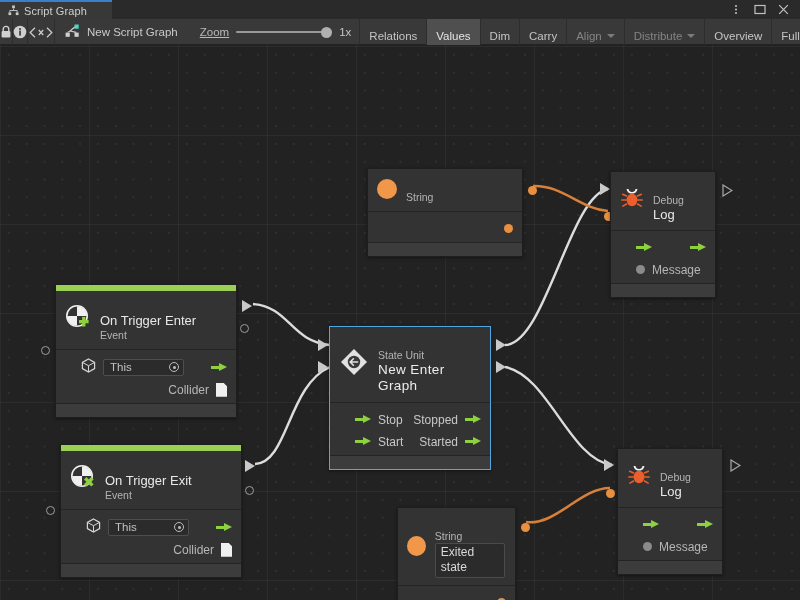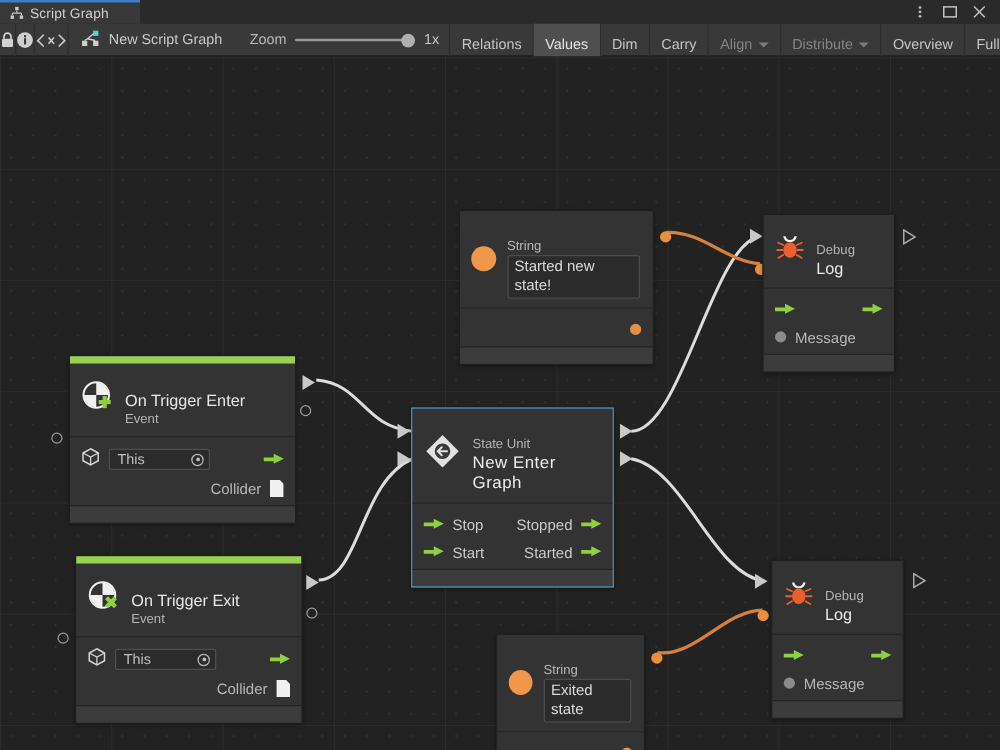--- a/index.html
+++ b/index.html
@@ -50,21 +50,21 @@
     height: 26px;
     white-space: nowrap;
   }
   .tb-cell.icon { width: 30px; padding: 0; }
   .tb-cell.wide { width: 54px; padding: 0; }
   .tb-cell.active { background: #4f4f4f; color: #e4e4e4; }
   .tb-cell.dim { color: #848484; }
   .tb-breadcrumb { display: flex; align-items: center; gap: 7px; padding: 0 10px 0 10px; border-right: none; }
   .tb-breadcrumb .bc-label { font-size: 11.5px; color: #c9c9c9; }
   .zoomwrap { display: flex; align-items: center; gap: 7px; padding: 0 8px 0 12px; border-right: 1px solid #2d2d2d; height: 26px; }
-  .zoom-label { font-size: 11.5px; color: #b9b9b9; }
+  .zoom-label { font-size: 11.5px; color: #b9b9b9; text-decoration: underline; }
   .zoom-slider { position: relative; width: 96px; height: 12px; display: flex; align-items: center; }
   .zoom-track { width: 96px; height: 2px; background: #9a9a9a; border-radius: 1px; }
   .zoom-knob { position: absolute; right: 0; width: 11px; height: 11px; border-radius: 50%; background: #b0b0b0; }
   .zoom-value { font-size: 11.5px; color: #c4c4c4; }
   .caret { display: inline-block; margin-left: 5px; width: 0; height: 0;
            border-left: 4px solid transparent; border-right: 4px solid transparent;
            border-top: 4px solid currentColor; opacity: .9; }
 
   
   .canvas {
@@ -93,21 +93,21 @@
   .node-head {
     display: flex; align-items: center; gap: 9px;
     padding: 6px 10px 7px 9px;
     background: #333333;
     border-bottom: 1px solid #242424;
   }
   .node-head-texts { display: flex; flex-direction: column; justify-content: center; line-height: 1.22; margin-top: 16px; }
   .node-subtitle { font-size: 10.5px; color: #b4b4b4; }
   .node-title { font-size: 13px; color: #e8e8e8; }
   .node-title.big { font-size: 13.5px; color: #ececec; letter-spacing: .4px; }
-  .node-body { padding: 6px 0 2px 0; background: #333333; }
+  .node-body { padding: 6px 0 2px 0; background: #333333; margin-left: 16px; }
   .node-foot { height: 14px; background: #3c3c3c; border-top: 1px solid #242424; }
 
   .port-row { display: flex; align-items: center; justify-content: space-between; padding: 2px 9px 2px 9px; min-height: 22px; }
   .port-left { display: flex; align-items: center; gap: 7px; }
   .port-right { display: flex; align-items: center; gap: 7px; }
   .port-label { font-size: 12px; color: #c8c8c8; }
   .port-label.dim { color: #b6b6b6; }
   .flowarrow { display: inline-block; position: relative; width: 16px; height: 11px; }
   .flowarrow i { position: absolute; left: 0; top: 4px; width: 10px; height: 3px; background: #8ed13f; }
   .flowarrow b { position: absolute; left: 8px; top: 1px; width: 0; height: 0;
@@ -324,21 +324,20 @@
     <div class="ext" style="left:528px; top:136px;"><div class="dot-orange"></div></div>
     <div class="ext" style="left:604px; top:162px;"><div class="dot-orange"></div></div>
     <div class="ext" style="left:521px; top:473px;"><div class="dot-orange"></div></div>
     <div class="ext" style="left:606px; top:439px;"><div class="dot-orange"></div></div>
 
     <div class="node" style="left:367px; top:123px; width:156px;">
       <div class="node-head">
         <span class="dot-orange-lg"></span>
         <div class="node-head-texts">
           <span class="node-subtitle">String</span>
-          <span class="strfield">Started new state!</span>
         </div>
       </div>
       <div class="node-body">
         <div class="port-row">
           <span class="port-left"></span>
           <span class="port-right">
               <span class="dot-orange"></span>
             </span>
         </div>
       </div>

